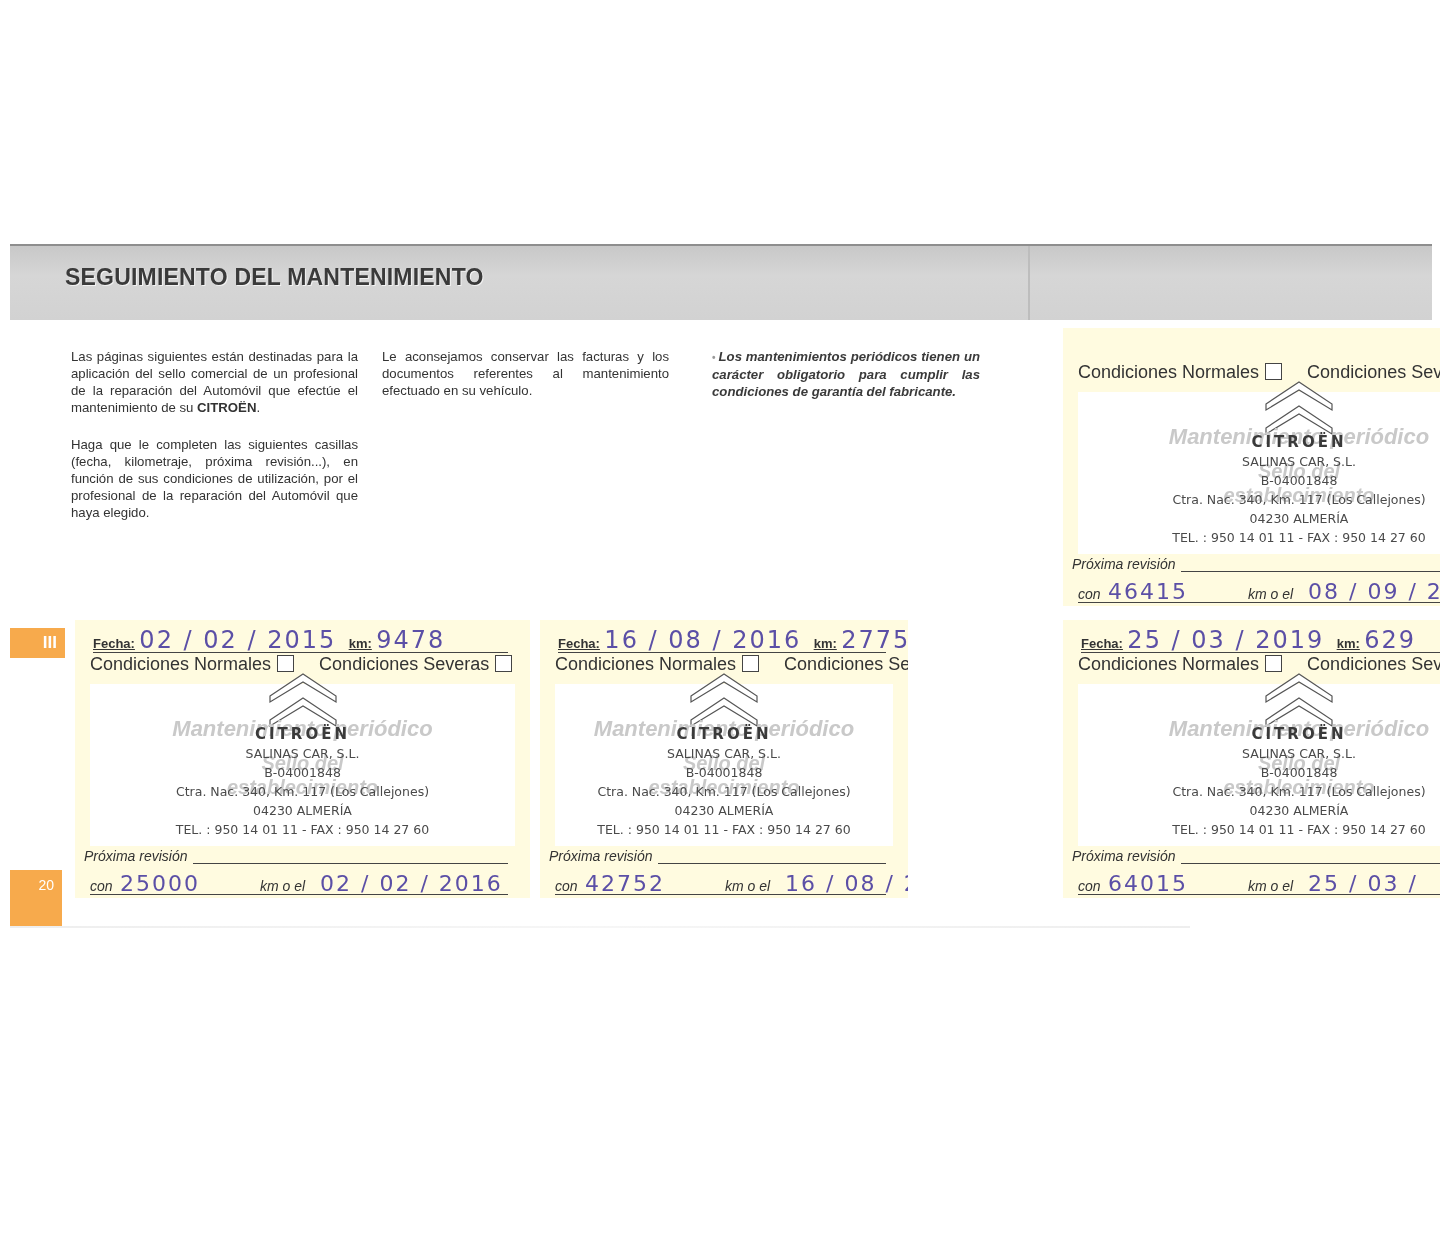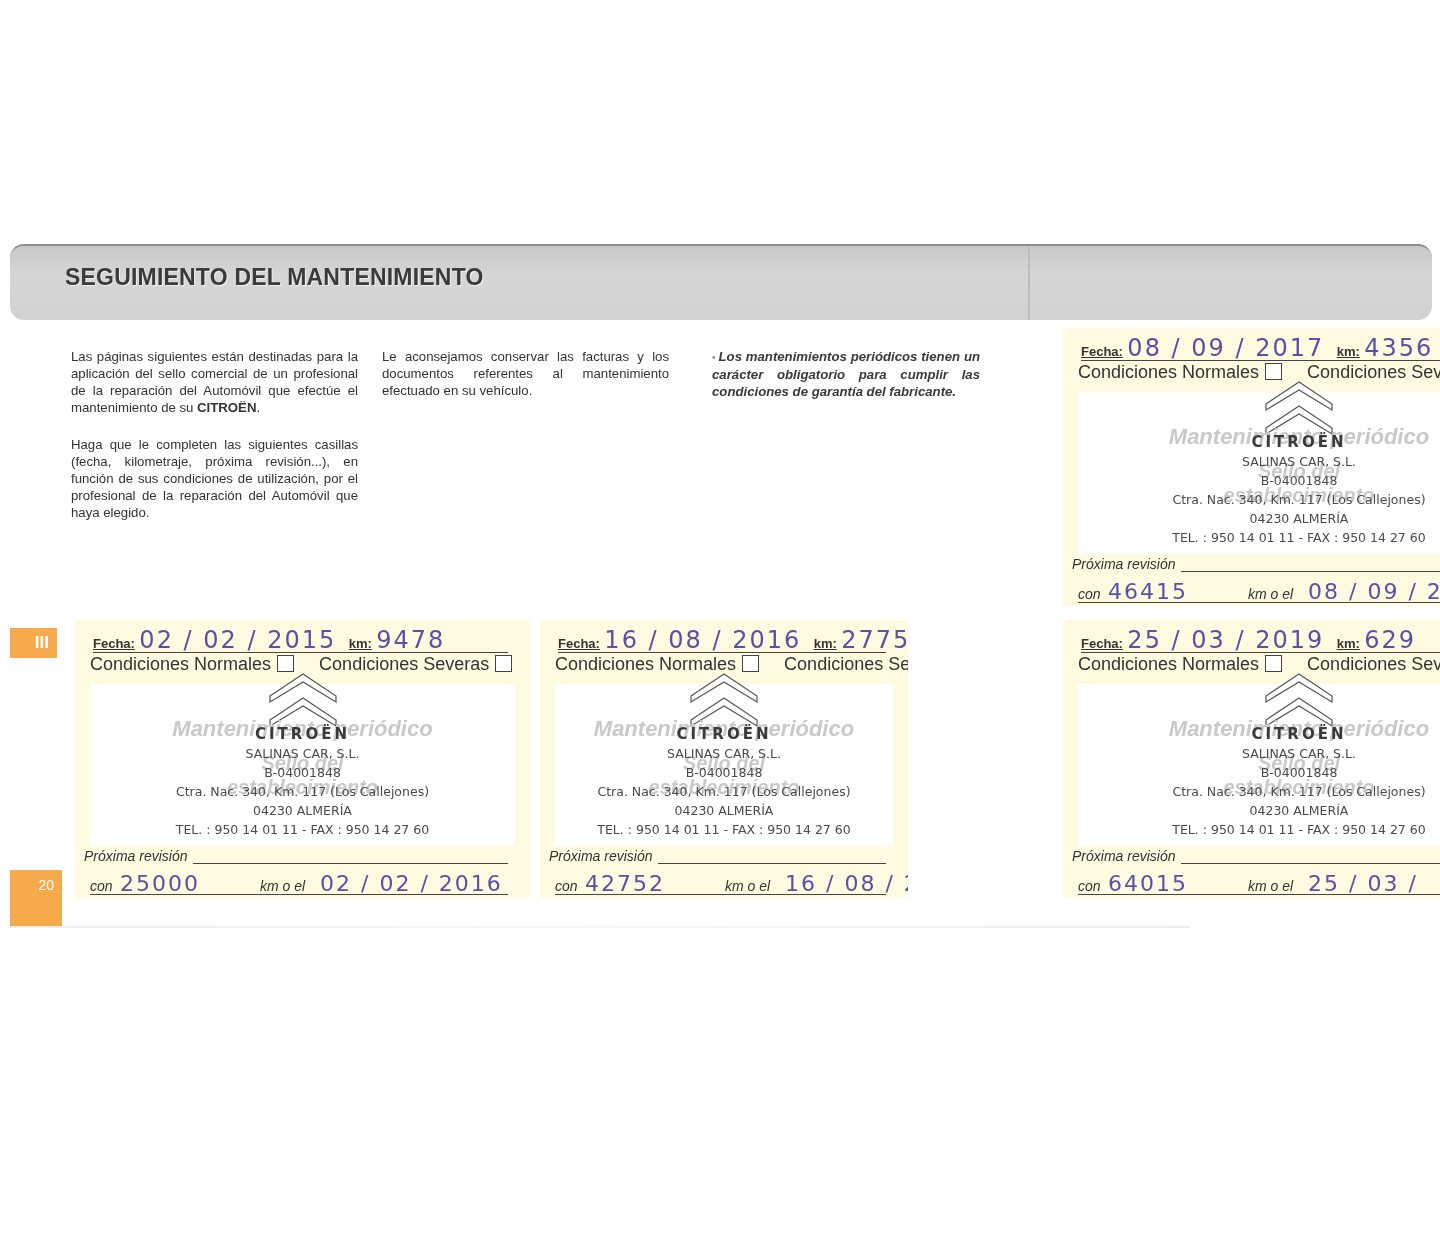--- a/index.html
+++ b/index.html
@@ -6,21 +6,20 @@
   body {
     width: 1440px; height: 1254px; position: relative; overflow: hidden;
     background: #ffffff;
     font-family: "Liberation Sans", sans-serif;
     color: #2b2b2b;
   }
   .header-band {
     position: absolute; left: 10px; top: 244px; width: 1422px; height: 74px;
     background: linear-gradient(180deg, #c8c8c8 0%, #d6d6d6 40%, #d2d2d2 100%);
     border-top: 2px solid #8e8e8e;
-    border-radius: 14px;
   }
   .header-band .fold {
     position: absolute; left: 1018px; top: 0; width: 2px; height: 74px; background: #bdbdbd;
   }
   .page-title {
     position: absolute; left: 55px; top: 18px; margin: 0;
     font-size: 23px; font-weight: bold; letter-spacing: 0.2px; color: #3a3a3a;
     text-shadow: 1px 1px 0 #f2f2f2;
   }
   .intro-col {
@@ -32,21 +31,21 @@
   .intro-col.c1 { left: 71px; width: 287px; }
   .intro-col.c2 { left: 382px; width: 287px; }
   .intro-col.c3 {
     left: 712px; width: 268px; font-weight: bold; font-style: italic; color: #3a3a3a;
   }
   .bullet { color: #999; font-style: normal; margin-right: 3px; font-size: 10px; }
   .tab-marker {
     position: absolute; background: #f7aa4c; color: #ffffff;
     font-size: 15px; text-align: right; box-sizing: border-box; padding-right: 8px;
   }
-  .tab-roman { left: 10px; top: 628px; width: 47px; height: 30px; line-height: 30px; font-weight: bold; font-size: 17px; }
+  .tab-roman { left: 10px; top: 628px; width: 55px; height: 30px; line-height: 30px; font-weight: bold; font-size: 17px; }
   .tab-page { left: 10px; top: 870px; width: 52px; height: 57px; line-height: 30px; font-size: 14px; }
   .bottom-rule {
     position: absolute; left: 10px; top: 926px; width: 1180px; height: 2px;
     background: linear-gradient(90deg, #eeeeee, #f6f6f6 50%, #eeeeee);
   }
 
   .card {
     position: absolute; background: #fffbe0; overflow: hidden;
   }
   .card .fecha-line {
@@ -200,26 +199,20 @@
   </div>
   <div class="con-row">
     <span class="lbl-con">con</span>
     <span class="hand sm nextkm">42752</span>
     <span class="kmoel">km o el</span>
     <span class="hand sm nextdate">16 / 08 / 2017</span>
   </div>
 </div>
 
 <div class="card" style="left:1063px; top:328px; width:377px; height:278px;">
-  <div class="fecha-line" style="right:0">
-    <span class="lbl-fecha">Fecha:</span>
-    <span class="hand">08 / 09 / 2017</span>
-    <span class="lbl-km" style="margin-left:8px">km:</span>
-    <span class="hand">4356</span>
-  </div>
   <div class="cond-row">
     <span>Condiciones Normales</span><span class="chk"></span>
     <span class="cond-sev">Condiciones Severas</span>
   </div>
   <div class="stamp-area" style="right:-80px">
     <svg class="chevrons" viewBox="0 0 70 60">
       <path d="M2 28 L35 6 L68 28 L68 34 L35 14 L2 34 Z" fill="#fff" stroke="#555" stroke-width="1.2"></path>
       <path d="M2 52 L35 30 L68 52 L68 58 L35 38 L2 58 Z" fill="#fff" stroke="#555" stroke-width="1.2"></path>
     </svg>
     <div class="watermark wm1">Mantenimiento periódico</div>

